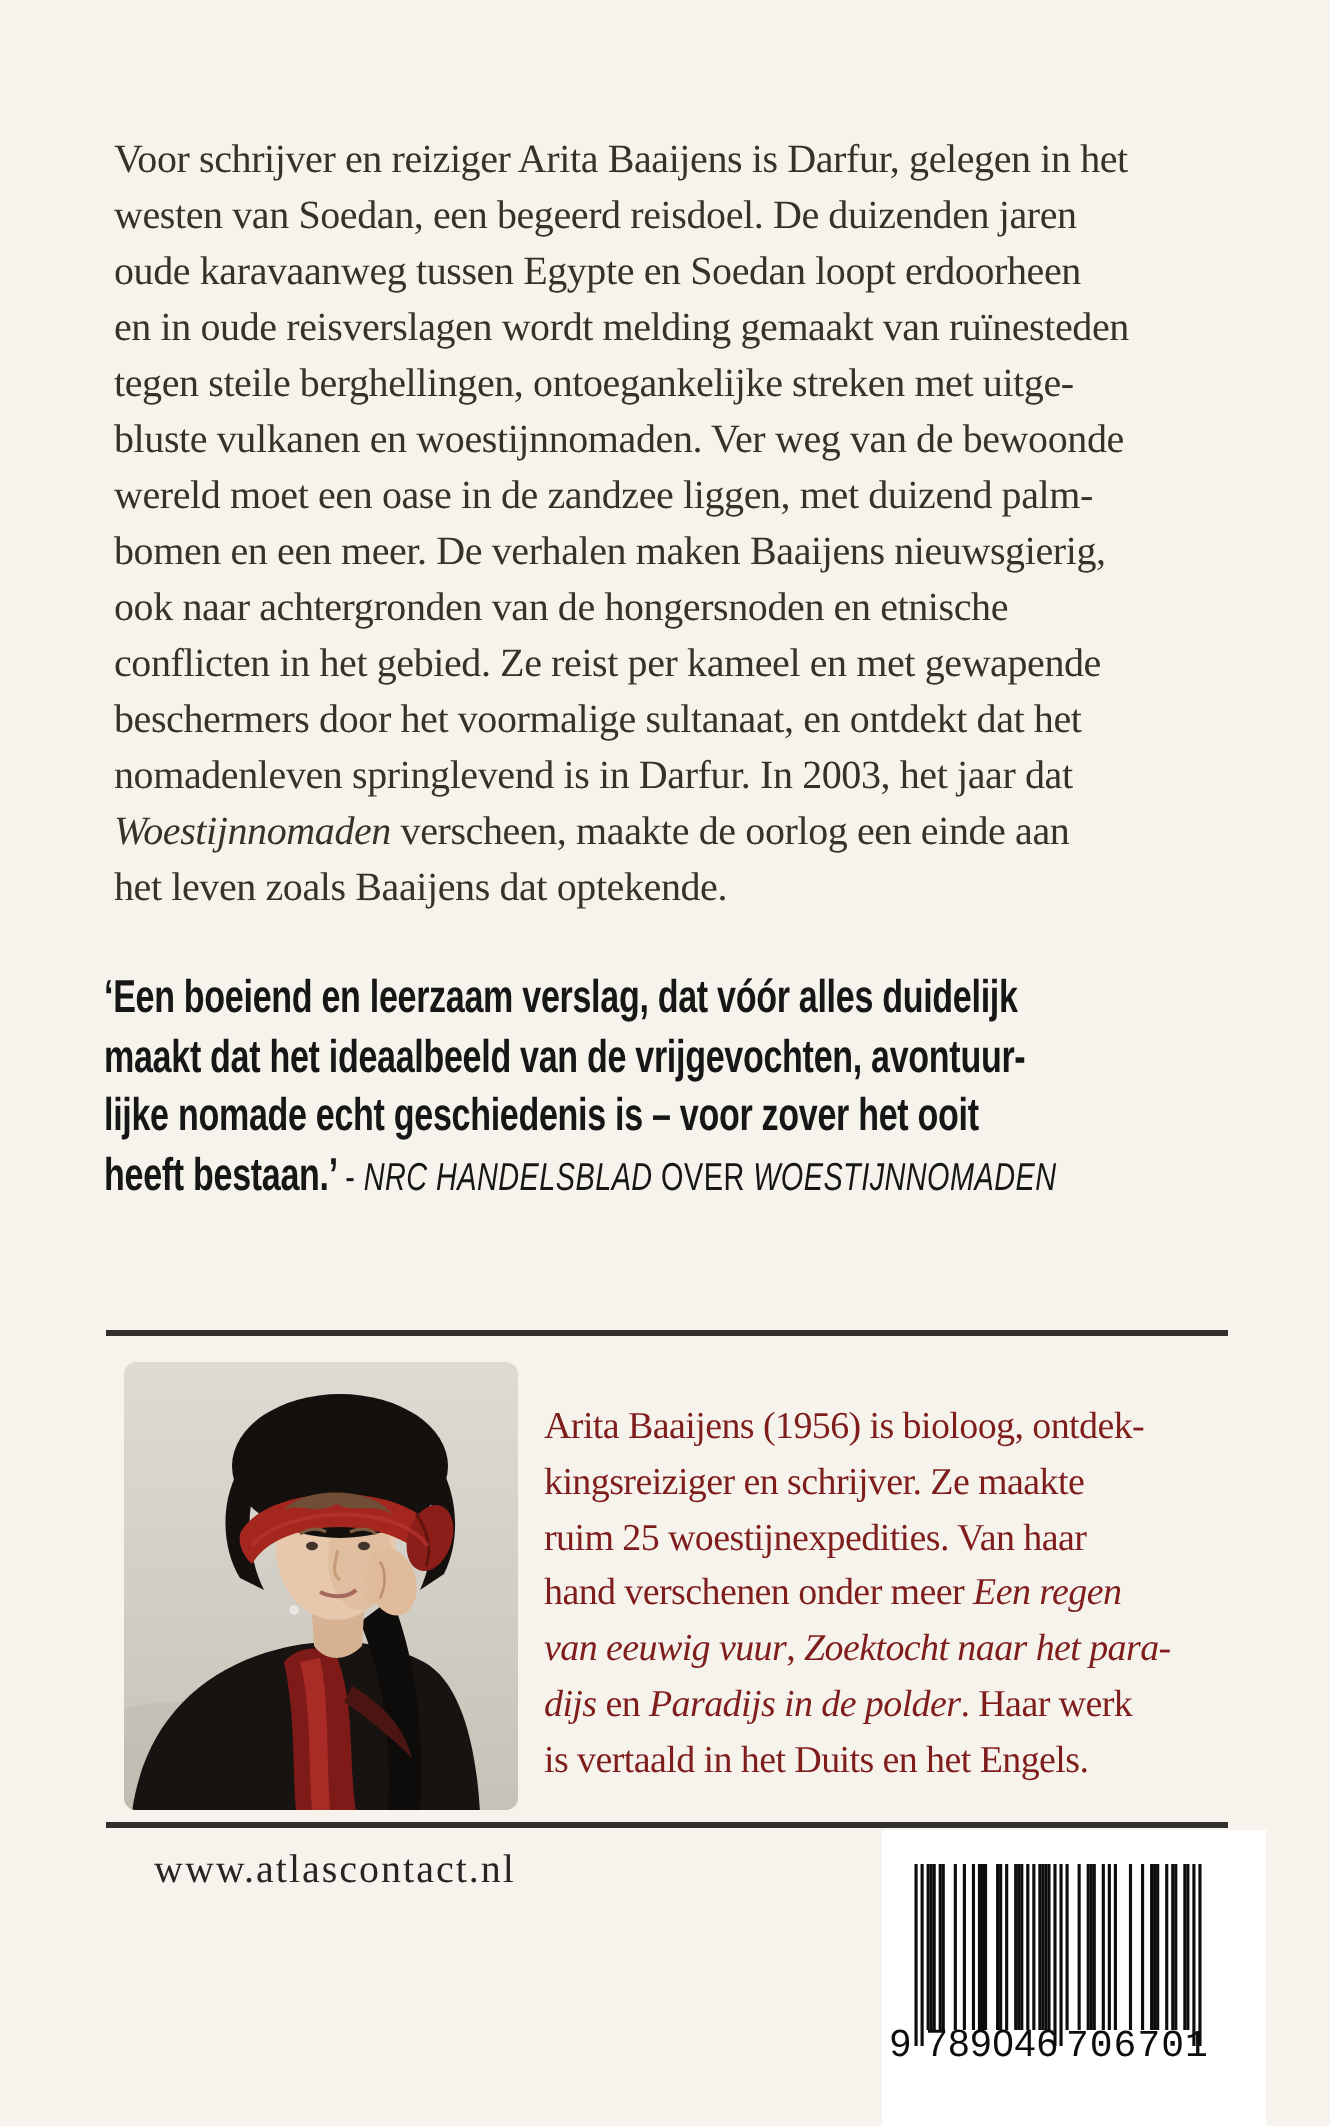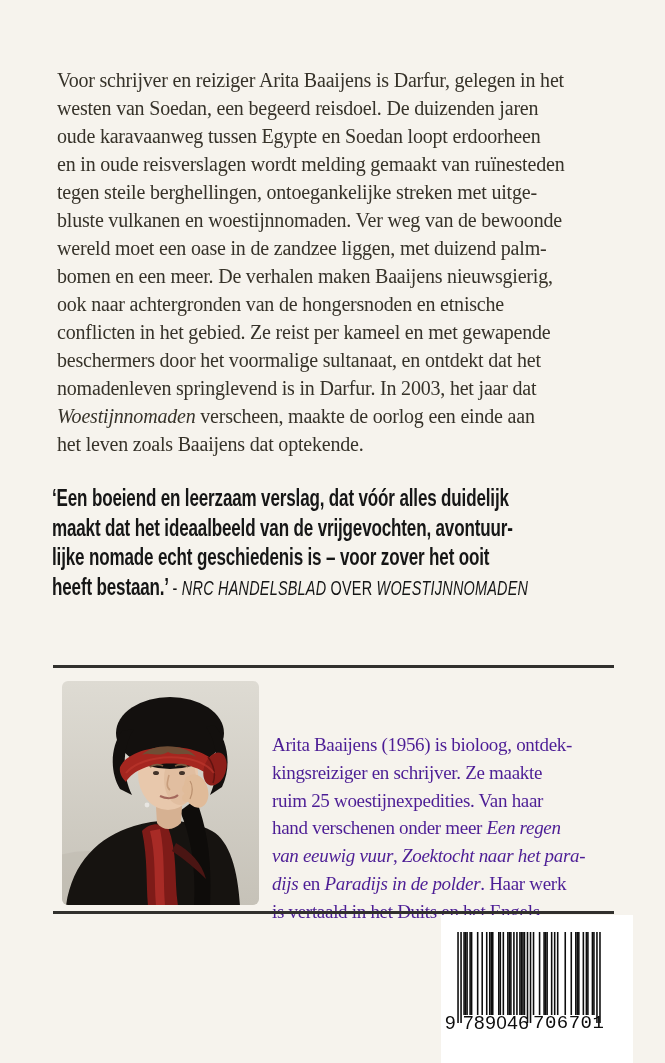--- a/index.html
+++ b/index.html
@@ -33,23 +33,23 @@
     background:#31302d;
   }
   .rule-top{top:665px;}
   .rule-bottom{top:911px;}
   .photo{
     position:absolute;left:62px;top:681px;width:197px;height:224px;
     border-radius:6px;overflow:hidden;
   }
   .photo svg{display:block;}
   .bio{
-    position:absolute;left:272px;top:731px;
+    position:absolute;left:272px;top:700px;
     font-size:19px;line-height:27.8px;letter-spacing:-0.3px;
-    color:#4c1d95;white-space:nowrap;
+    color:#7f1d1d;white-space:nowrap;
   }
   .website{
     position:absolute;left:77px;top:924px;
     font-size:20px;letter-spacing:1px;color:#262523;
   }
   .barcode{
     position:absolute;left:441px;top:915px;width:192px;height:148px;
     background:#ffffff;
   }
   .barcode svg{position:absolute;left:16px;top:17px;}
@@ -122,20 +122,21 @@
       <path d="M128,100 C131,104 131,112 128,118" stroke="#b98f6e" stroke-width="1.2" fill="none"></path>
 
       <circle cx="85" cy="124" r="2.4" fill="#e8e6e2"></circle>
     </svg>
   </div>
 
   <div class="bio"><span>Arita Baaijens (1956) is bioloog, ontdek-</span><br><span>kingsreiziger en schrijver. Ze maakte</span><br><span>ruim 25 woestijnexpedities. Van haar</span><br><span>hand verschenen onder meer </span><span class="it">Een regen</span><br><span class="it">van eeuwig vuur</span><span>, </span><span class="it">Zoektocht naar het para-</span><br><span class="it">dijs</span><span> en </span><span class="it">Paradijs in de polder</span><span>. Haar werk</span><br><span>is vertaald in het Duits en het Engels.</span></div>
 
   <div class="rule rule-bottom"></div>
 
+  <div class="website">www.atlascontact.nl</div>
 
   <div class="barcode">
     <svg width="144" height="92" viewBox="0 0 143.5 92" xmlns="http://www.w3.org/2000/svg">
         <rect x="0.00" y="0" width="1.57" height="91" fill="#0d0d0d"></rect>
         <rect x="3.02" y="0" width="1.57" height="91" fill="#0d0d0d"></rect>
         <rect x="6.04" y="0" width="1.57" height="83" fill="#0d0d0d"></rect>
         <rect x="7.55" y="0" width="1.57" height="83" fill="#0d0d0d"></rect>
         <rect x="9.06" y="0" width="1.57" height="83" fill="#0d0d0d"></rect>
         <rect x="12.08" y="0" width="1.57" height="83" fill="#0d0d0d"></rect>
         <rect x="13.59" y="0" width="1.57" height="83" fill="#0d0d0d"></rect>

